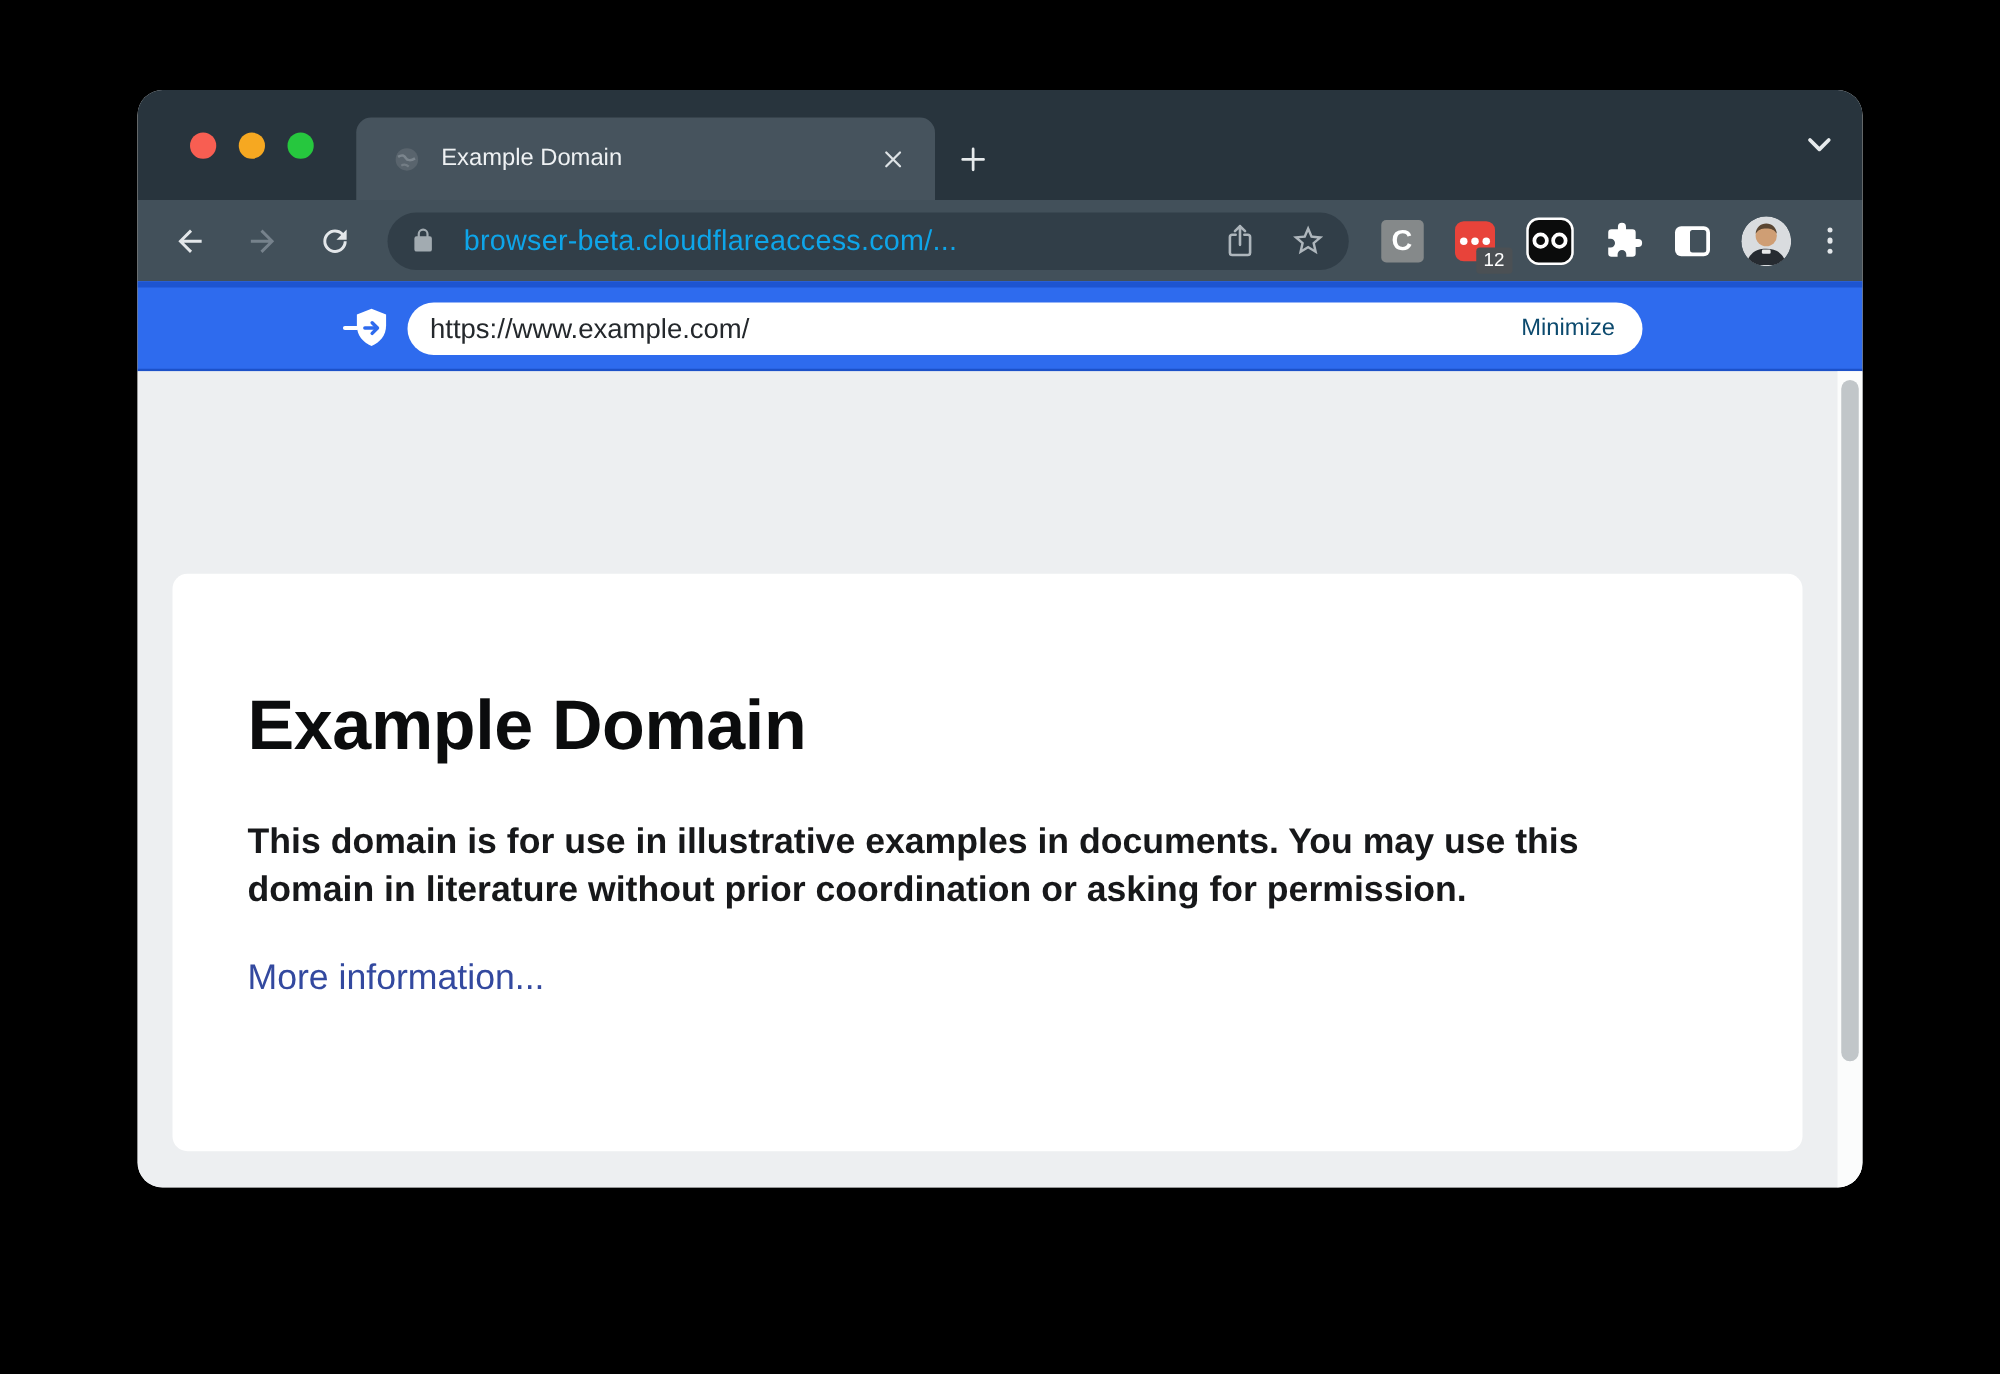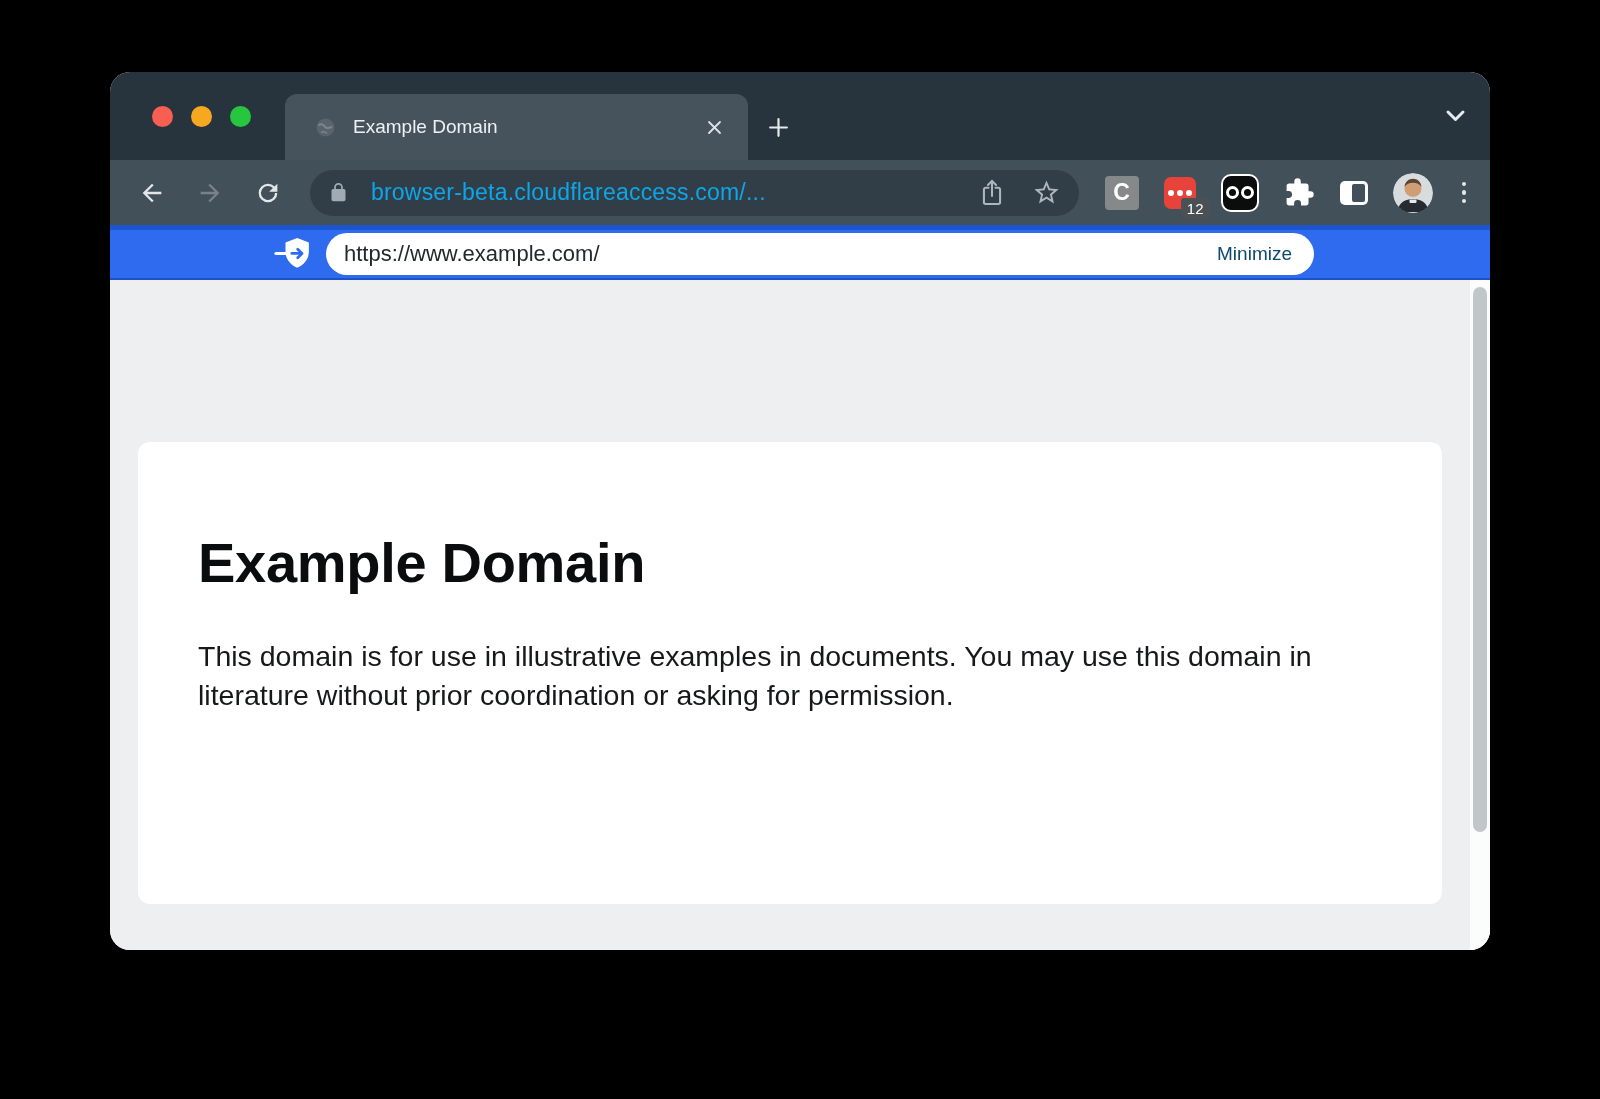--- a/index.html
+++ b/index.html
@@ -48,35 +48,35 @@
   .eyes{width:38px;height:38px;background:#0b0c0c;border:2px solid #fff;border-radius:10px;
         display:flex;align-items:center;justify-content:center;gap:2px;box-sizing:border-box;}
   .eye{width:13px;height:13px;border:3px solid #fff;border-radius:50%;box-sizing:border-box;}
   .panelbox{width:28px;height:24px;background:#fff;border-radius:5px;position:relative;}
   .panel-slot{position:absolute;right:3px;top:3px;bottom:3px;width:13px;background:#42505a;border-radius:2px;}
   .avatar{width:40px;height:40px;border-radius:50%;overflow:hidden;flex:none;}
   .kebab{display:flex;flex-direction:column;gap:4px;align-items:center;padding:0 4px;}
   .kebab span{width:4.5px;height:4.5px;border-radius:50%;background:#e3e7ea;}
   
   .banner{
-    height:55px;background:#2e6bee;border-top:5px solid #1d54d0;border-bottom:2px solid #1c51c9;
+    height:72px;background:#2e6bee;border-top:5px solid #1d54d0;border-bottom:2px solid #1c51c9;
     box-sizing:border-box;display:flex;align-items:center;padding:0 176px 0 164px;flex:none;
   }
   .shield{margin-right:12px;flex:none;display:flex;}
   .banner-input{flex:1;height:42px;background:#fff;border-radius:21px;display:flex;align-items:center;padding:0 22px 0 18px;min-width:0;}
   .banner-url{font-size:22px;color:#24282c;white-space:nowrap;}
   .banner-min{margin-left:auto;color:#0c4a6e;font-size:19px;}
   
   .viewport{flex:1;position:relative;background:#edeff1;}
   .card{
     position:absolute;left:28px;top:162px;width:1304px;height:462px;background:#fff;
     border-radius:12px;box-sizing:border-box;padding:88px 60px 0;
   }
   .heading{margin:0;font-size:56px;font-weight:700;color:#0b0c0d;letter-spacing:-.3px;}
-  .bodytext{margin:42px 0 0;font-size:28.5px;line-height:39px;color:#17181a;max-width:1160px;}
+  .bodytext{margin:42px 0 0;font-size:28.5px;line-height:39px;color:#17181a;max-width:1160px;font-weight:bold;}
   .morelink{display:inline-block;margin-top:34px;font-size:28.5px;color:#33499f;text-decoration:none;}
   .scroll-track{position:absolute;right:0;top:0;bottom:0;width:20px;background:#fbfcfc;}
   .scroll-thumb{position:absolute;right:3px;top:7px;width:14px;height:545px;border-radius:7px;background:#c1c6c9;}
 </style>
 </head>
 <body>
 
 <div class="window">
 
   <div class="tabstrip">
@@ -217,19 +217,20 @@
     <div class="banner-input">
       <span class="banner-url">https://www.example.com/</span>
       <span class="banner-min">Minimize</span>
     </div>
   </div>
 
   <div class="viewport">
     <div class="card">
       <h1 class="heading">Example Domain</h1>
       <p class="bodytext">This domain is for use in illustrative examples in documents. You may use this domain in literature without prior coordination or asking for permission.</p>
+      <a class="morelink" href="#">More information...</a>
     </div>
     <div class="scroll-track">
       <div class="scroll-thumb"></div>
     </div>
   </div>
 
 </div>
 
 </body></html>

